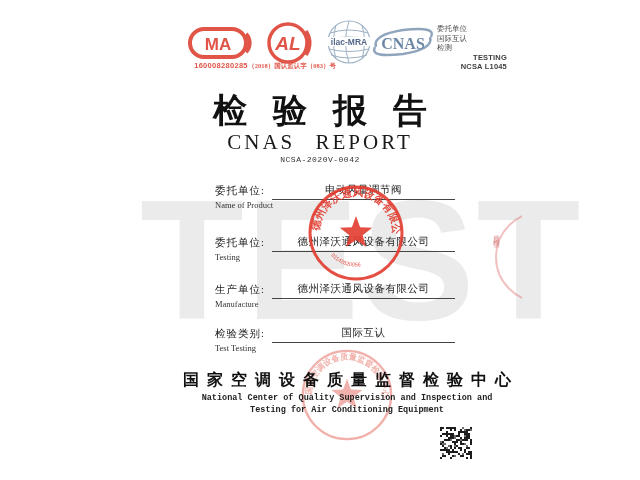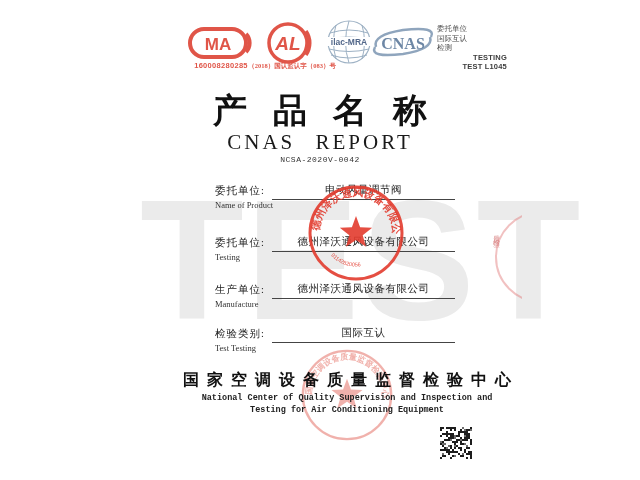--- a/index.html
+++ b/index.html
@@ -83,24 +83,24 @@
   <path d="M4,21 q-4,-12 27,-17 q34,-4 28,7" fill="none" stroke="#8fa5bd" stroke-width="2.5"></path>
   <path d="M58,11 q4,12 -27,17 q-34,4 -28,-7" fill="none" stroke="#8fa5bd" stroke-width="2.5"></path>
   <text x="31" y="23" text-anchor="middle" font-family="Liberation Serif,serif" font-size="16" font-weight="bold" fill="#6d87a5">CNAS</text>
 </svg>
 
 <div class="accred">
   <div>委托单位</div>
   <div>国际互认</div>
   <div>检测</div>
   <div class="bold">TESTING</div>
-  <div class="bold">TEST L1045</div>
-</div>
-
-<div class="title-zh">产品名称</div>
+  <div class="bold">NCSA L1045</div>
+</div>
+
+<div class="title-zh">检验报告</div>
 <div class="title-en">CNAS REPORT</div>
 <div class="report-no">NCSA-2020V-0042</div>
 
 <div class="watermark">TEST</div>
 
 <div class="field-label" style="top:184px;">
   <div class="zh">委托单位:</div>
   <div class="en">Name of Product</div>
 </div>
 <div class="field-value" style="top:183px;">电动风量调节阀</div>

